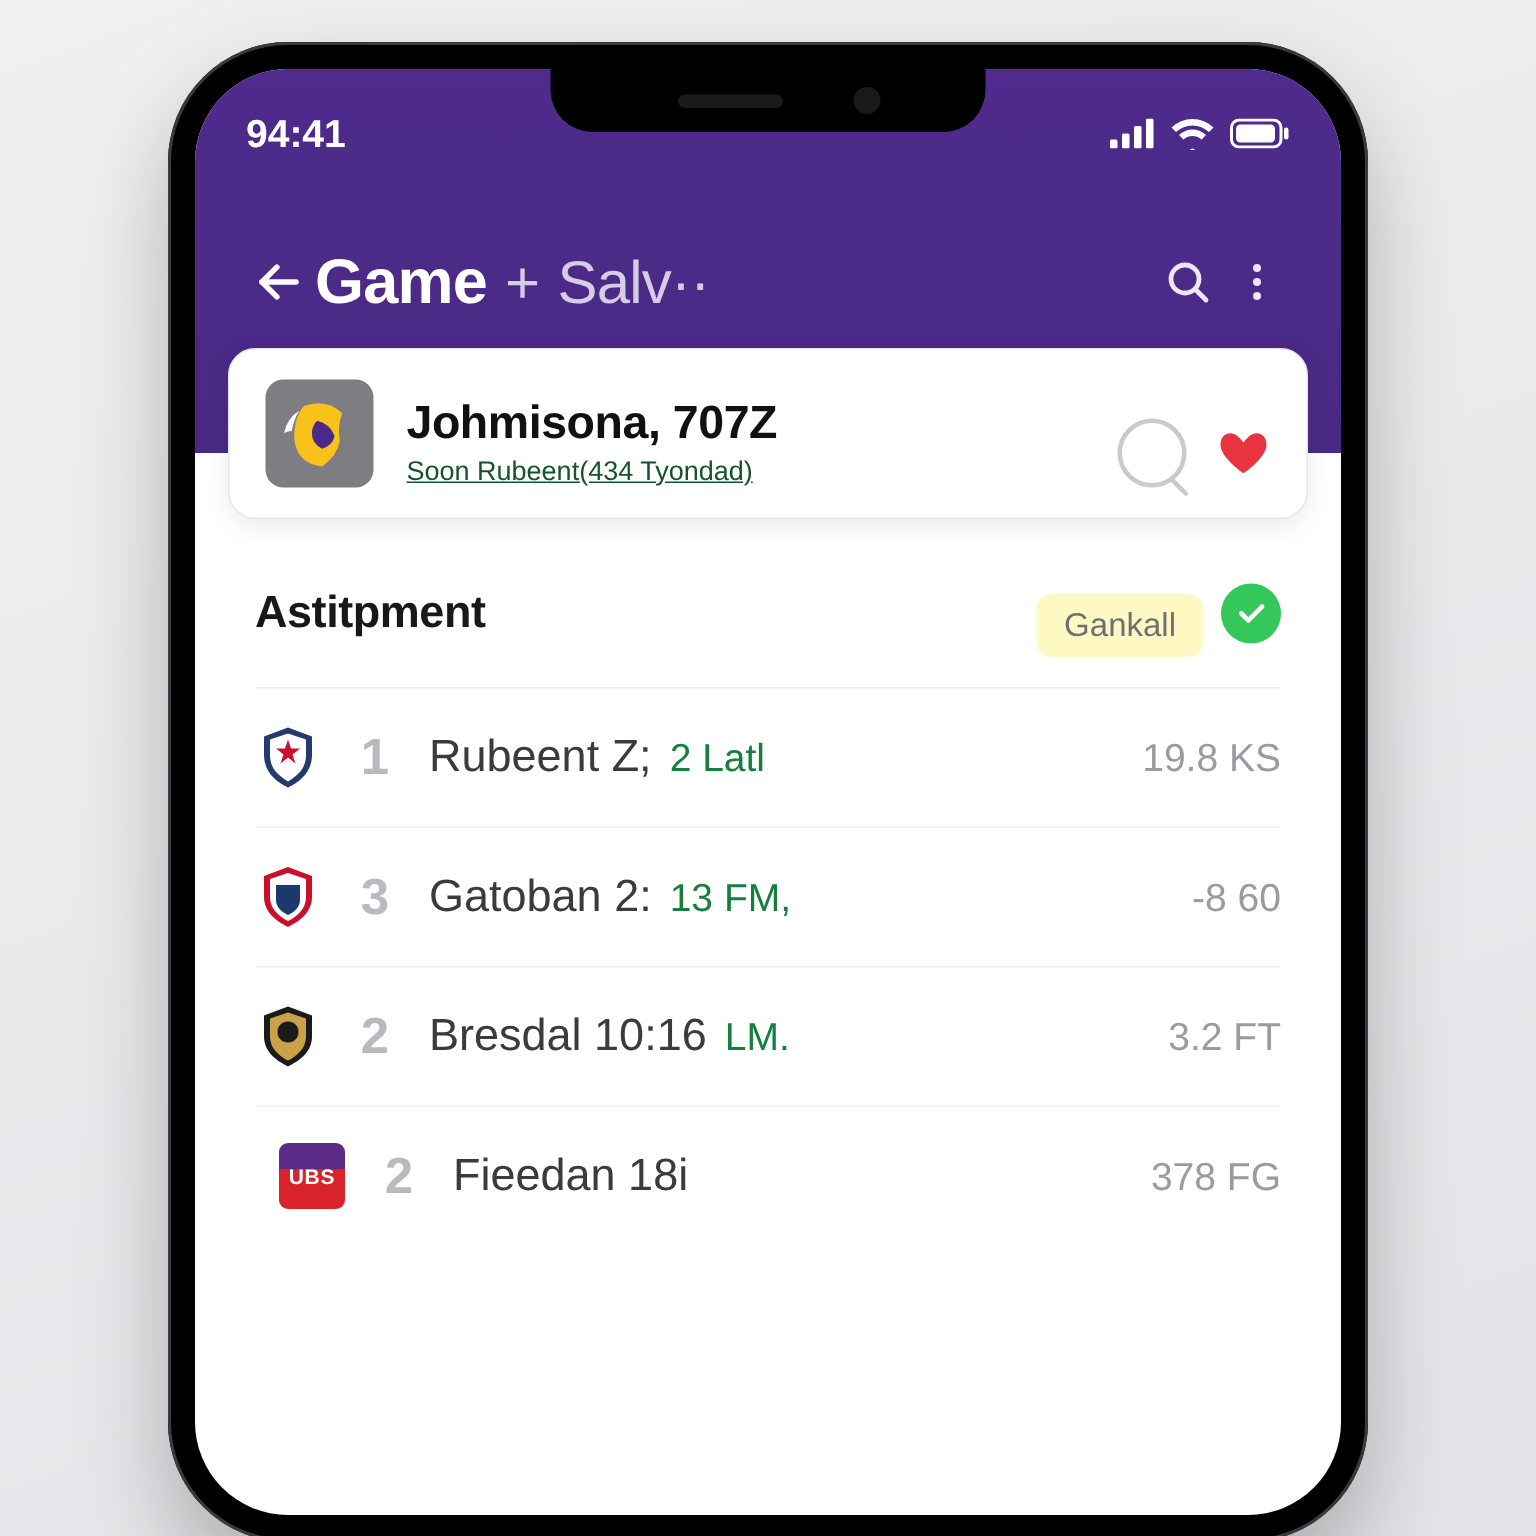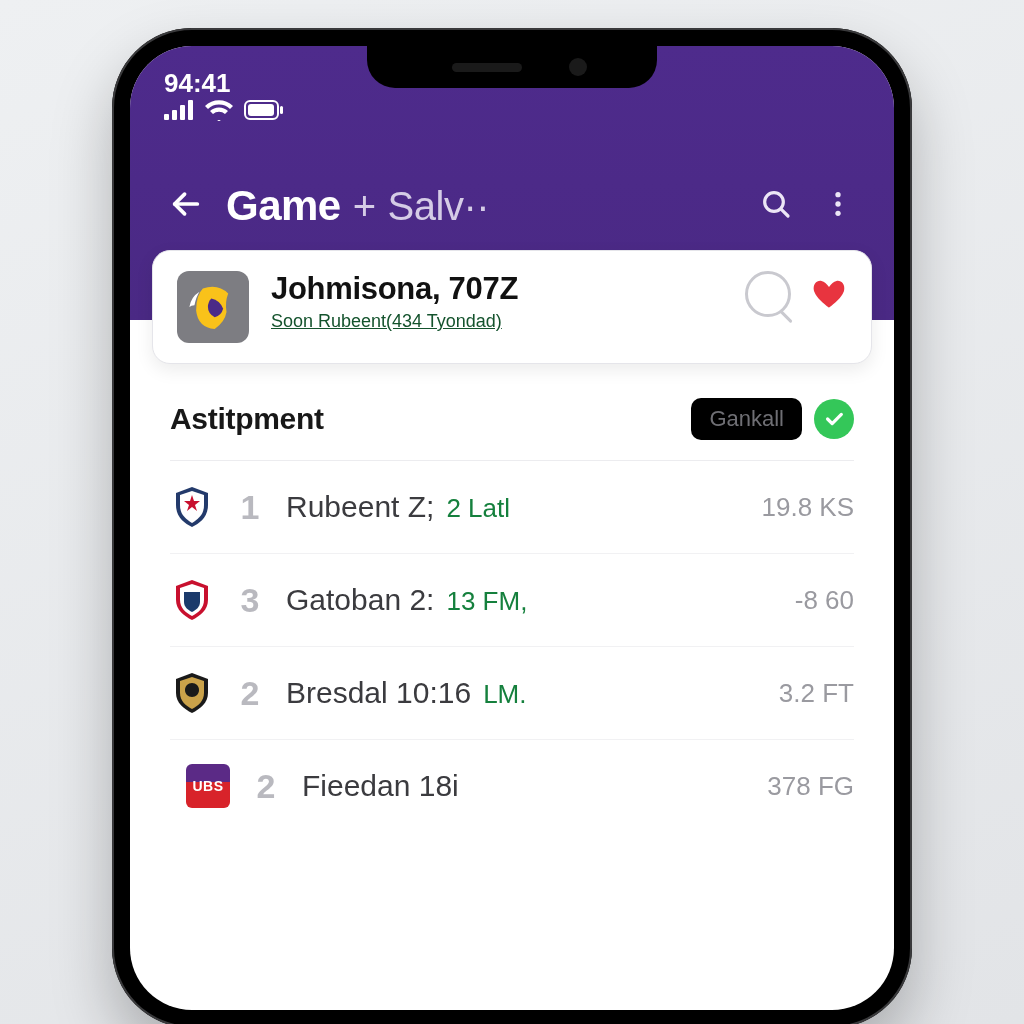--- a/index.html
+++ b/index.html
@@ -50,42 +50,42 @@
   }
 
   
   .header-area {
     background: #4b2a87;
     background: linear-gradient(180deg,#4e2b8c 0%, #4a2984 100%);
     padding: 22px 34px 90px 34px;
     color:#fff;
   }
   .status-bar {
-    display:flex; justify-content:space-between; 
+    display:flex; justify-content:space-between; align-items:center;
     height: 42px;
-    font-size: 26px; font-weight:600;flex-direction:column;
+    font-size: 26px; font-weight:600;
   }
   .status-right { display:flex; align-items:center; gap:10px; }
   .status-right svg { display:block; }
 
   .nav-row {
-    display:flex; align-items:flex-start; gap:18px;
-    margin-top: 72px;
+    display:flex; align-items:center; gap:2px;
+    margin-top: 54px;
   }
   .nav-title { flex:1; font-size:42px; font-weight:700; letter-spacing:-0.5px; display:flex; align-items:baseline; gap:4px;}
   .nav-title .secondary { font-weight:400; color:#d5cce6; font-size:40px;}
   .icon-btn { width:44px; height:44px; display:flex; align-items:center; justify-content:center; color:#ece6f6; }
 
   
   .card-wrap { padding: 0 22px; margin-top:-70px; }
   .card {
     background:#fff; border:1px solid #e5e5ea; border-radius:18px;
     box-shadow: 0 6px 18px rgba(0,0,0,0.08);
     padding: 20px 24px;
-    display:flex; align-items:flex-start; gap:22px;
+    display:flex; align-items:flex-end; gap:22px;
   }
   .team-logo {
     width:72px; height:72px; border-radius:12px; background:#7d7d82;
     display:flex; align-items:center; justify-content:center;
     color:#f9c21a;
   }
   .card-text { flex:1; }
   .card-title { font-size:31px; font-weight:700; color:#111; letter-spacing:-0.3px;}
   .card-sub { font-size:18px; color:#14532d; margin-top:4px;text-decoration:underline;}
   .card-actions { display:flex; align-items:center; gap:20px; }
@@ -98,21 +98,21 @@
     bottom:-4px; right:-6px; transform:rotate(45deg); border-radius:2px;
   }
   .heart { color:#e8343f; }
 
   
   .section { padding: 34px 40px 0 40px; }
   .section-head { display:flex; align-items:center; justify-content:space-between; padding-bottom:20px; border-bottom:1px solid #ececef;}
   .section-title { font-size:30px; font-weight:800; color:#181818; letter-spacing:-0.3px;}
   .chip-wrap { display:flex; align-items:center; gap:12px;}
   .chip {
-    background:#000000; color:#6f6f74; font-size:22px; padding:8px 18px; border-radius:10px;
+    background:#fef9c3; color:#6f6f74; font-size:22px; padding:8px 18px; border-radius:10px;margin-top:16px;
   }
   .check-badge {
     width:40px; height:40px; background:#34c759; border-radius:50%;
     display:flex; align-items:center; justify-content:center; color:#fff;
   }
 
   
   .sub-row {
     display:flex; align-items:center; justify-content:space-between;
     padding: 30px 0; border-bottom:1px solid #f0f0f2;

